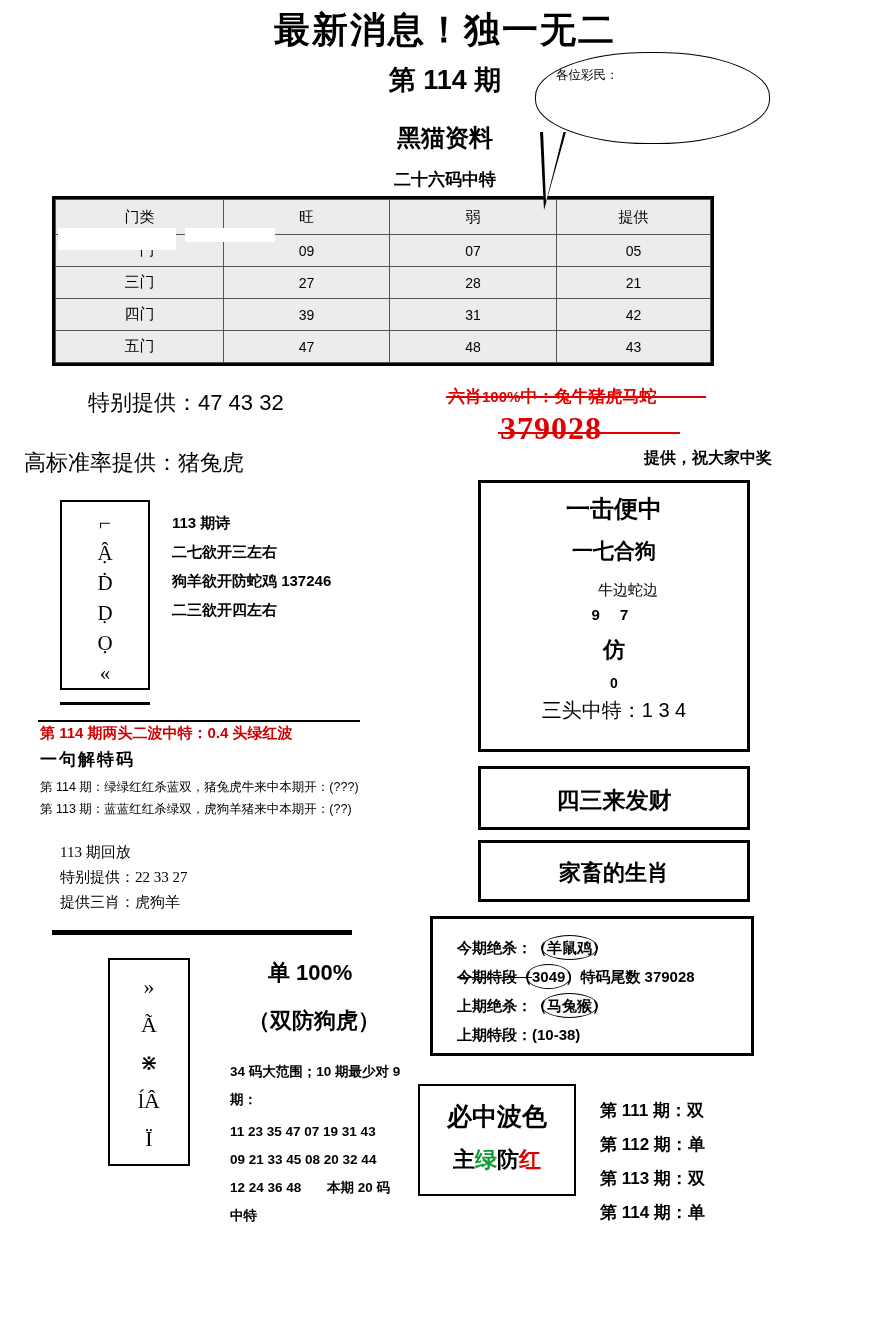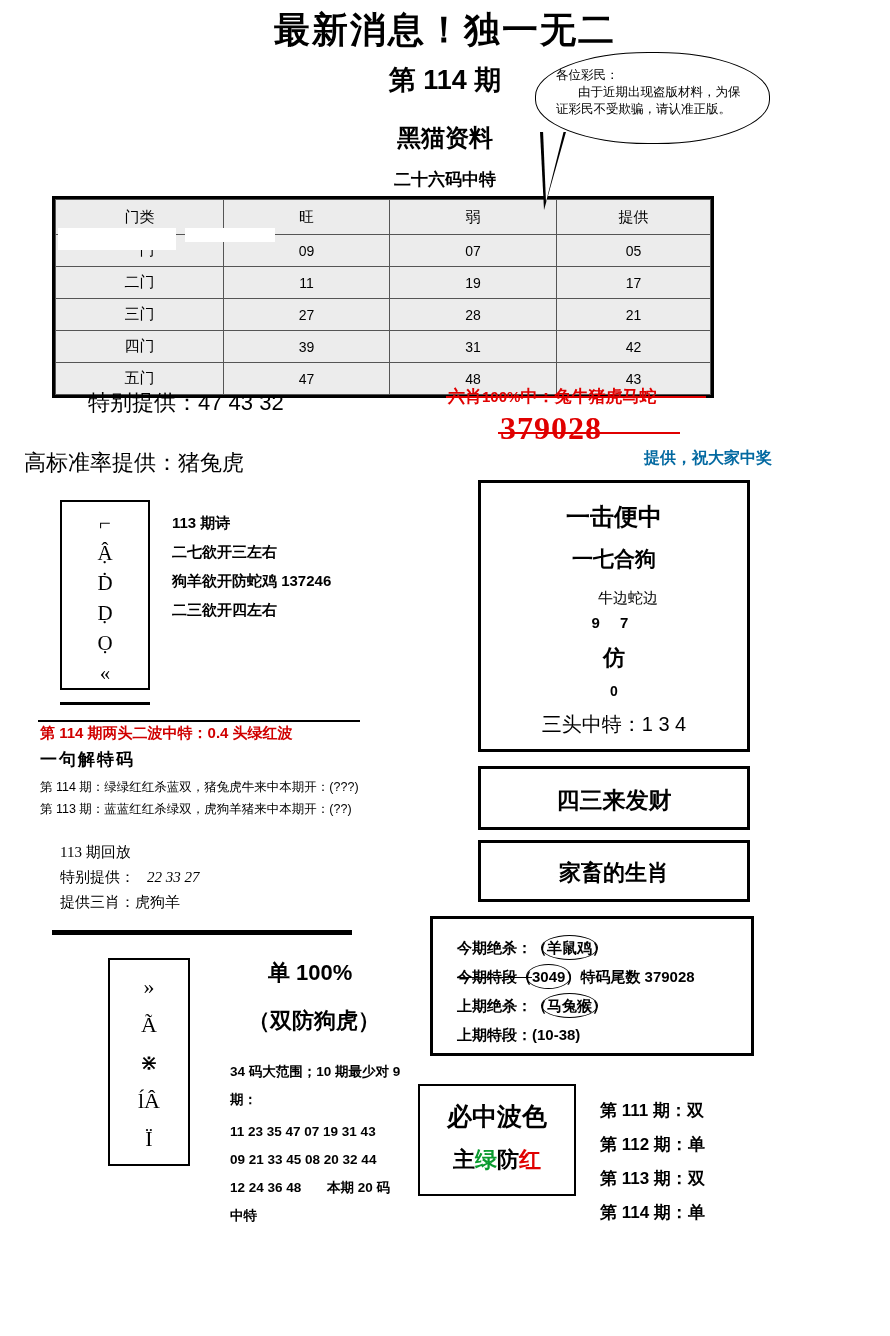--- a/index.html
+++ b/index.html
@@ -95,21 +95,21 @@
   .red-strike{
     left:446px;top:396px;width:260px;height:2px;background:#e00000;
   }
   .red-num{
     left:500px;top:410px;color:#e00000;font-size:32px;font-weight:bold;
     letter-spacing:1px;
     font-family:"Liberation Serif","DejaVu Serif",serif;
   }
   .red-num-strike{left:498px;top:432px;width:182px;height:2px;background:#e00000;}
   .red-bottom{
-    left:644px;top:448px;color:#0369a1;font-size:16px;font-weight:bold;
+    left:644px;top:448px;color:#000000;font-size:16px;font-weight:bold;
     font-family:"Liberation Sans","DejaVu Sans",sans-serif;
   }
 
   
   .sym-box{
     left:60px;top:500px;width:90px;height:190px;
     border:2px solid #000;background:#fff;
     text-align:center;font-size:21px;line-height:30px;
     padding-top:6px;box-sizing:border-box;
     font-family:"Liberation Serif","DejaVu Serif",serif;
@@ -132,21 +132,21 @@
     font-family:"Liberation Sans","DejaVu Sans",sans-serif;
   }
   .small-rows{
     left:40px;top:776px;width:420px;font-size:12.5px;line-height:22px;
     font-family:"Liberation Sans","DejaVu Sans",sans-serif;
   }
   .replay{
     left:60px;top:840px;font-size:15px;line-height:25px;
     font-family:"Liberation Serif","DejaVu Serif",serif;
   }
-  .replay .it{font-style:italic;margin-left:12px;}
+  .replay .it{}
 
   .hr-thick{left:52px;top:930px;width:300px;height:5px;background:#000;}
 
   
   .sym-box2{
     left:108px;top:958px;width:82px;height:208px;
     border:2px solid #000;background:#fff;
     text-align:center;font-size:22px;line-height:38px;
     padding-top:8px;box-sizing:border-box;
     font-family:"Liberation Serif","DejaVu Serif",serif;
@@ -166,28 +166,28 @@
   .nums-txt{
     left:230px;top:1118px;width:210px;font-size:13.5px;line-height:28px;font-weight:bold;
     font-family:"Liberation Sans","DejaVu Sans",sans-serif;
   }
 
   
   .rbox{
     border:3px solid #000;background:#fff;box-sizing:border-box;text-align:center;
     font-family:"Liberation Sans","DejaVu Sans",sans-serif;
   }
-  .rbox1{left:478px;top:480px;width:272px;height:272px;padding-top:18px;}
+  .rbox1{left:478px;top:480px;width:272px;height:272px;padding-top:10px;}
   .rbox1 .l1{font-size:24px;font-weight:bold;}
   .rbox1 .l2{font-size:21px;font-weight:bold;margin-top:12px;}
   .rbox1 .l3{font-size:15px;margin-top:16px;margin-left:28px;}
   .rbox1 .l4{font-size:15px;font-weight:bold;margin-top:6px;letter-spacing:8px;}
   .rbox1 .l5{font-size:22px;font-weight:bold;margin-top:12px;}
   .rbox1 .l6{font-size:14px;font-weight:bold;margin-top:10px;}
-  .rbox1 .l7{font-size:20px;margin-top:12px;}
+  .rbox1 .l7{font-size:20px;margin-top:6px;}
   .rbox2{left:478px;top:766px;width:272px;height:64px;padding-top:16px;font-size:23px;font-weight:bold;}
   .rbox3{left:478px;top:840px;width:272px;height:62px;padding-top:15px;font-size:22px;font-weight:bold;}
   .rbox4{
     left:430px;top:916px;width:324px;height:140px;text-align:left;
     padding:14px 0 8px 24px;font-size:15px;line-height:29px;font-weight:bold;
   }
   .ell{position:relative;display:inline-block;}
   .ell:after{
     content:"";position:absolute;left:-6px;top:2px;right:-6px;bottom:2px;
     border:1.5px solid #000;border-radius:50%;
@@ -215,45 +215,38 @@
 
 <div class="abs title-main">最新消息！独一无二</div>
 <div class="abs title-issue">第 114 期</div>
 <div class="abs title-sub">黑猫资料</div>
 <div class="abs title-sub2">二十六码中特</div>
 
 <div class="abs bubble-tail"></div>
 <div class="abs bubble-tail2"></div>
 <div class="abs bubble">
   <div>各位彩民：</div>
-  <div style="text-indent:22px">由于近期出现盗版材料，为保证彩民不受欺骗，请认准正版。</div>
 </div>
 
 <div class="abs tbl-wrap">
   <table class="main">
     <thead>
       <tr>
         <th style="width:165px">门类</th>
         <th style="width:163px">旺</th>
         <th style="width:164px">弱</th>
         <th>提供</th>
       </tr>
     </thead>
     <tbody>
       <tr>
         <td class="cat">一门</td>
         <td>09</td>
         <td>07</td>
         <td>05</td>
-      </tr>
-      <tr>
-        <td class="cat">二门</td>
-        <td>11</td>
-        <td>19</td>
-        <td>17</td>
       </tr>
       <tr>
         <td class="cat">三门</td>
         <td>27</td>
         <td>28</td>
         <td>21</td>
       </tr>
       <tr>
         <td class="cat">四门</td>
         <td>39</td>

